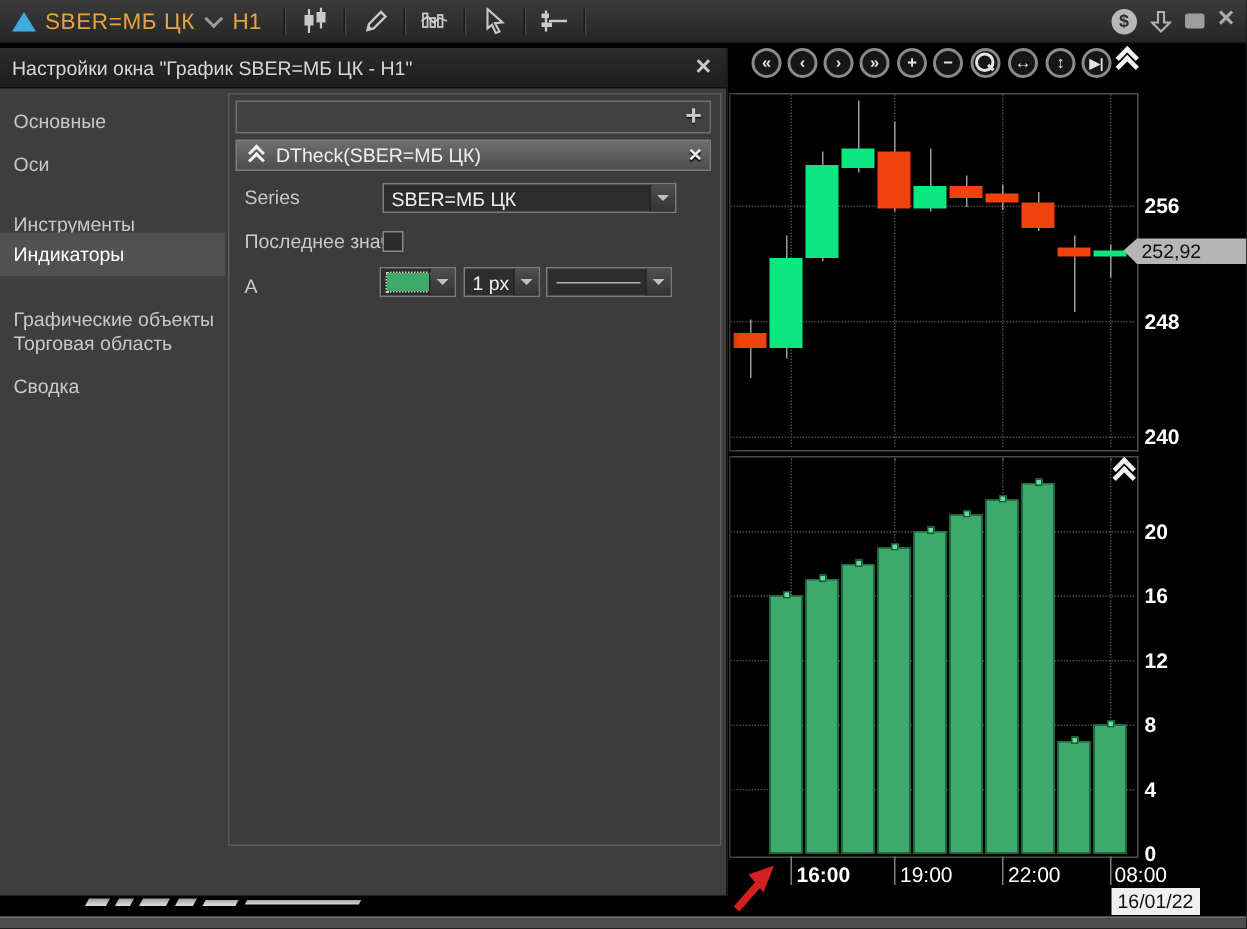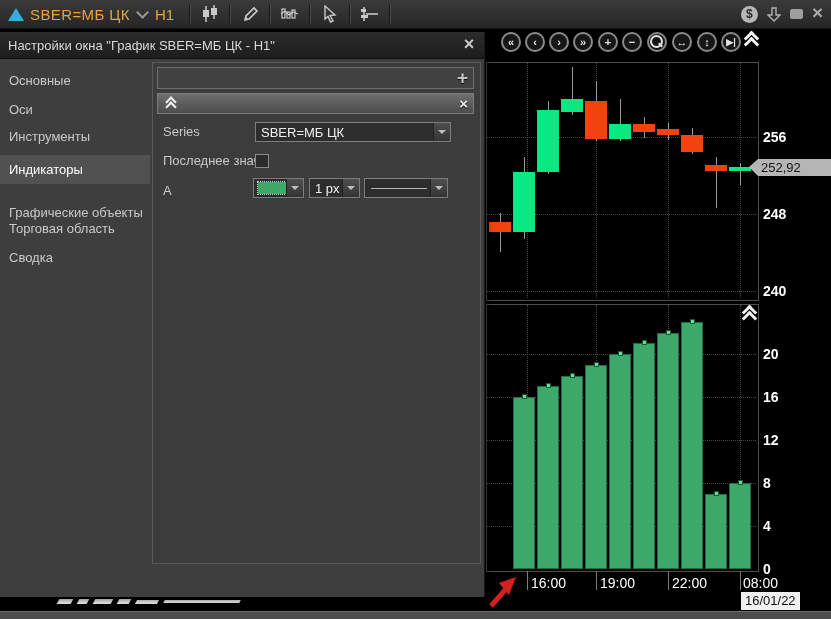--- a/index.html
+++ b/index.html
@@ -263,21 +263,21 @@
 
   <div class="chevrons-up" style="left:742px;top:307px;">
       <i></i>
       <i></i>
     </div>
 
   <div id="price-tag-arrow"></div>
   <div id="price-tag">252,92</div>
 
   <div>
-    <span class="time-label" style="left:531px;">16:00</span>
+    <span class="time-label" style="left:531px;font-weight:bold;">16:00</span>
     <span class="time-label" style="left:600px;">19:00</span>
     <span class="time-label" style="left:672px;">22:00</span>
     <span class="time-label" style="left:743px;">08:00</span>
   </div>
   <div id="date-label">16/01/22</div>
 
   <svg id="red-arrow" width="40" height="40" viewBox="0 0 40 40">
     <line x1="5" y1="34" x2="20" y2="17" stroke="#d42020" stroke-width="5"></line>
     <polygon points="30,5 13,11 23,23" fill="#d42020"></polygon>
   </svg>
@@ -291,36 +291,37 @@
     <span class="frag" style="left:164px;top:600px;width:76px;height:3px;"></span>
   </div>
 
   <div id="dialog">
     <div id="dlg-title">Настройки окна "График SBER=МБ ЦК - H1"</div>
     <div id="dlg-close">×</div>
 
     <div>
       <div class="side-item" style="top:34px;">Основные</div>
       <div class="side-item" style="top:63px;">Оси</div>
-      <div class="side-item" style="top:90px;">Инструменты</div>
+      <div class="side-item" style="top:103px;">Инструменты</div>
       <div class="side-item sel" style="top:123px;">Индикаторы</div>
       <div class="side-item" style="top:166px;">Графические объекты</div>
       <div class="side-item" style="top:182px;">Торговая область</div>
       <div class="side-item" style="top:211px;">Сводка</div>
     </div>
 
     <div id="panel">
       <div id="add-bar">
         <span id="add-plus">+</span>
       </div>
       <div id="card-header">
         <span class="hdr-chevrons">
             <i></i>
             <i></i>
           </span>
+        <span id="card-title">DTheck(SBER=МБ ЦК)</span>
         <span id="card-close">×</span>
       </div>
     </div>
 
     <span class="fld-label" style="left:163px;top:92px;">Series</span>
     <div class="combo" style="left:255px;top:90px;width:196px;">
       <span class="val">SBER=МБ ЦК</span>
       <span class="arrow">
           <b></b>
         </span>

